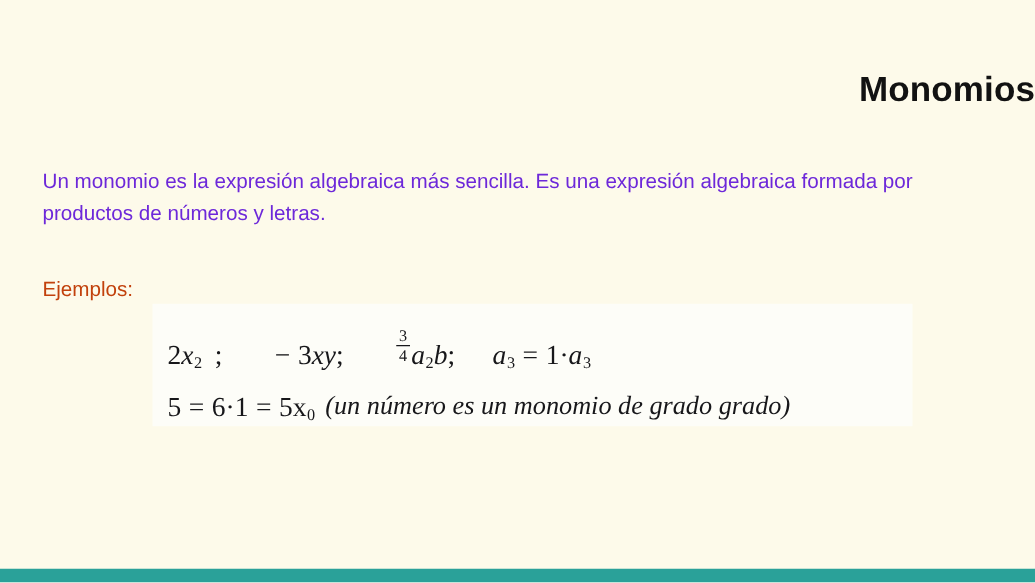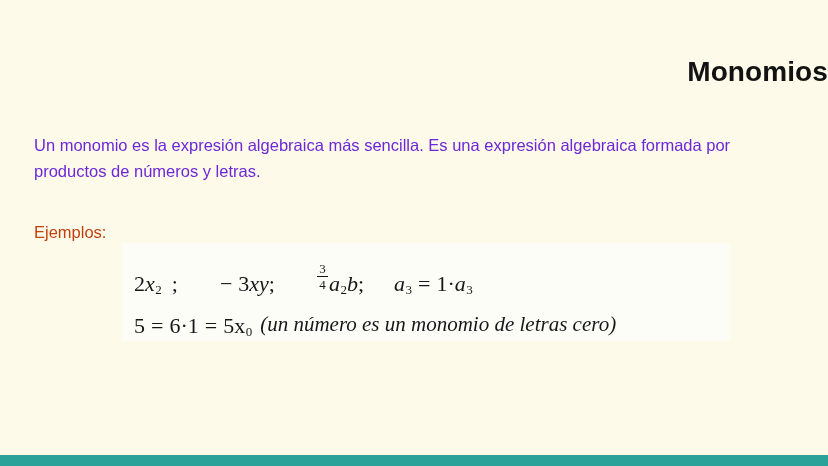--- a/index.html
+++ b/index.html
@@ -200,19 +200,19 @@
           <span class="gap-xs"></span>
           <span>=</span>
           <span class="gap-xs"></span>
           <span>6·1</span>
           <span class="gap-xs"></span>
           <span>=</span>
           <span class="gap-xs"></span>
           <span><span>5x</span></span>
           <sup class="exp">0</sup>
       </span>
-      <span class="parenthetical">(un número es un monomio de letras cero)</span>
+      <span class="parenthetical">(un número es un monomio de grado grado)</span>
     </div>
 
   </div>
 
   <div class="bottom-bar"></div>
 </div>
 
 </body></html>

